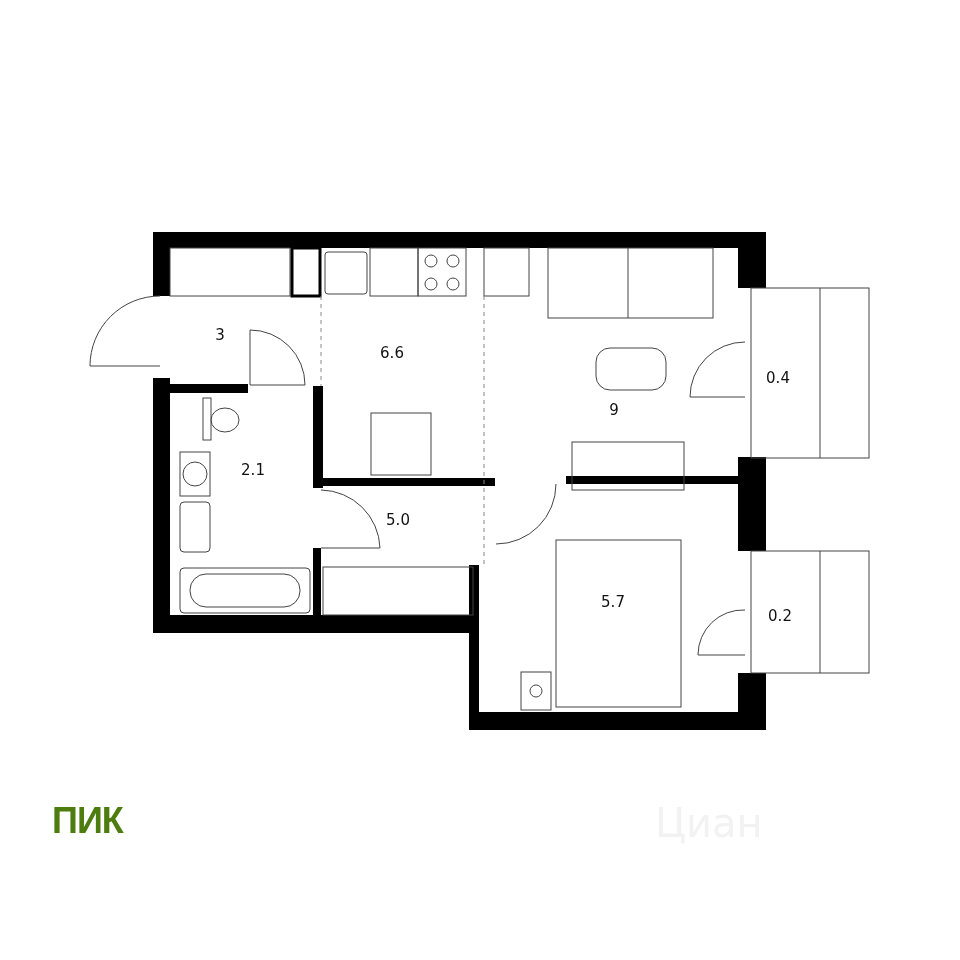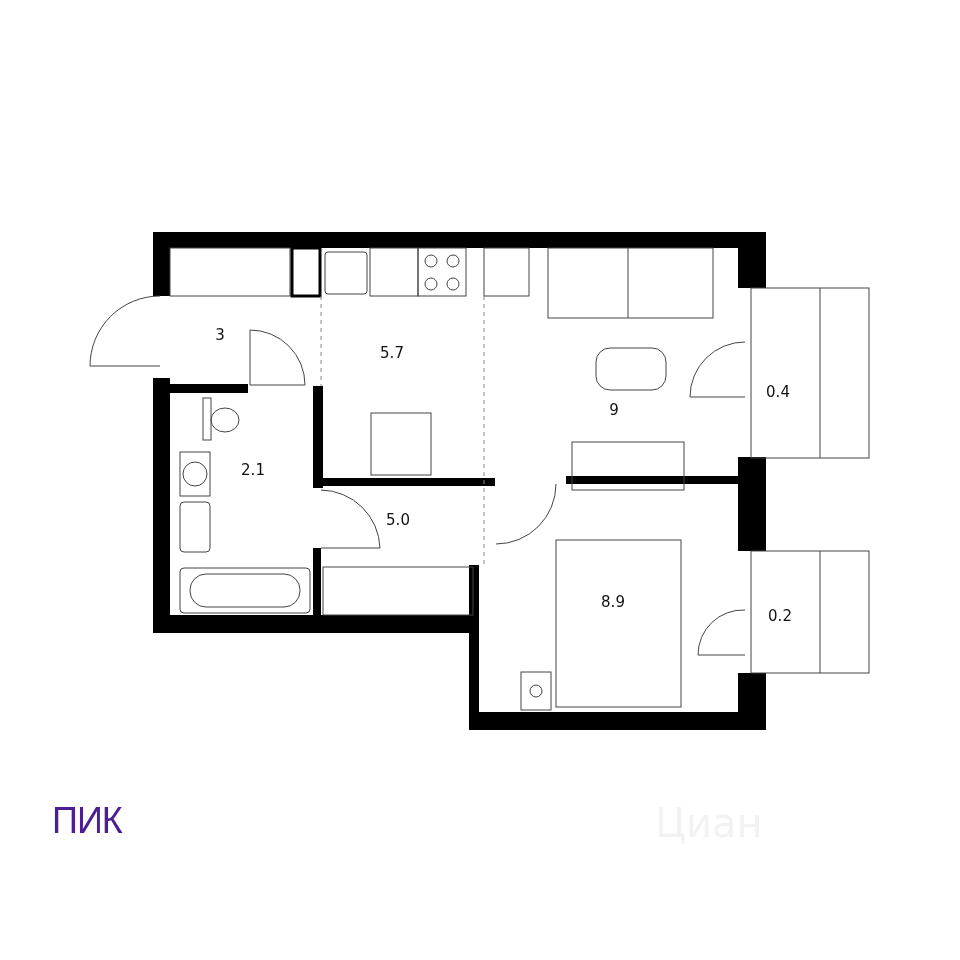--- a/index.html
+++ b/index.html
@@ -1,19 +1,19 @@
 <!DOCTYPE html>
 <html><head>
 <meta charset="utf-8">
 <style>
   html, body { margin:0; padding:0; background:#fff; }
   body { width:960px; height:960px; position:relative; overflow:hidden; font-family:"DejaVu Sans", sans-serif; }
   svg { position:absolute; left:0; top:0; }
   .lbl { position:absolute; font-size:15px; color:#111; transform:translate(-50%,-50%); }
-  .logo { position:absolute; left:52px; top:800px; font-family:"Liberation Sans", sans-serif; font-weight:normal; font-size:36px; color:#4c1d95; letter-spacing:-1px; }
+  .logo { position:absolute; left:52px; top:800px; font-family:"Liberation Sans", sans-serif; font-weight:bold; font-size:36px; color:#4d7c0f; letter-spacing:-1px; }
   .wm { position:absolute; left:655px; top:800px; font-size:40px; color:#f2f2f2; }
 </style>
 </head>
 <body>
 
 <svg width="960" height="960">
   <g fill="#000">
     <rect x="153" y="232" width="612" height="16"></rect>
     <rect x="153" y="232" width="17" height="64"></rect>
     <rect x="153" y="378" width="17" height="255"></rect>
@@ -67,22 +67,22 @@
     <path d="M745 342 A55 55 0 0 0 690 397 L745 397"></path>
     <path d="M745 610 A45 45 0 0 0 698 655 L745 655"></path>
   </g>
   <g stroke="#888" stroke-dasharray="4,4">
     <line x1="321" y1="296" x2="321" y2="386"></line>
     <line x1="484" y1="296" x2="484" y2="565"></line>
   </g>
 </svg>
 
 <div class="lbl" style="left:220px;top:335px">3</div>
-<div class="lbl" style="left:392px;top:353px">5.7</div>
+<div class="lbl" style="left:392px;top:353px">6.6</div>
 <div class="lbl" style="left:614px;top:410px">9</div>
-<div class="lbl" style="left:778px;top:392px">0.4</div>
+<div class="lbl" style="left:778px;top:378px">0.4</div>
 <div class="lbl" style="left:253px;top:470px">2.1</div>
 <div class="lbl" style="left:398px;top:520px">5.0</div>
-<div class="lbl" style="left:613px;top:602px">8.9</div>
+<div class="lbl" style="left:613px;top:602px">5.7</div>
 <div class="lbl" style="left:780px;top:616px">0.2</div>
 
 <div class="logo">ПИК</div>
 <div class="wm">Циан</div>
 
 </body></html>

